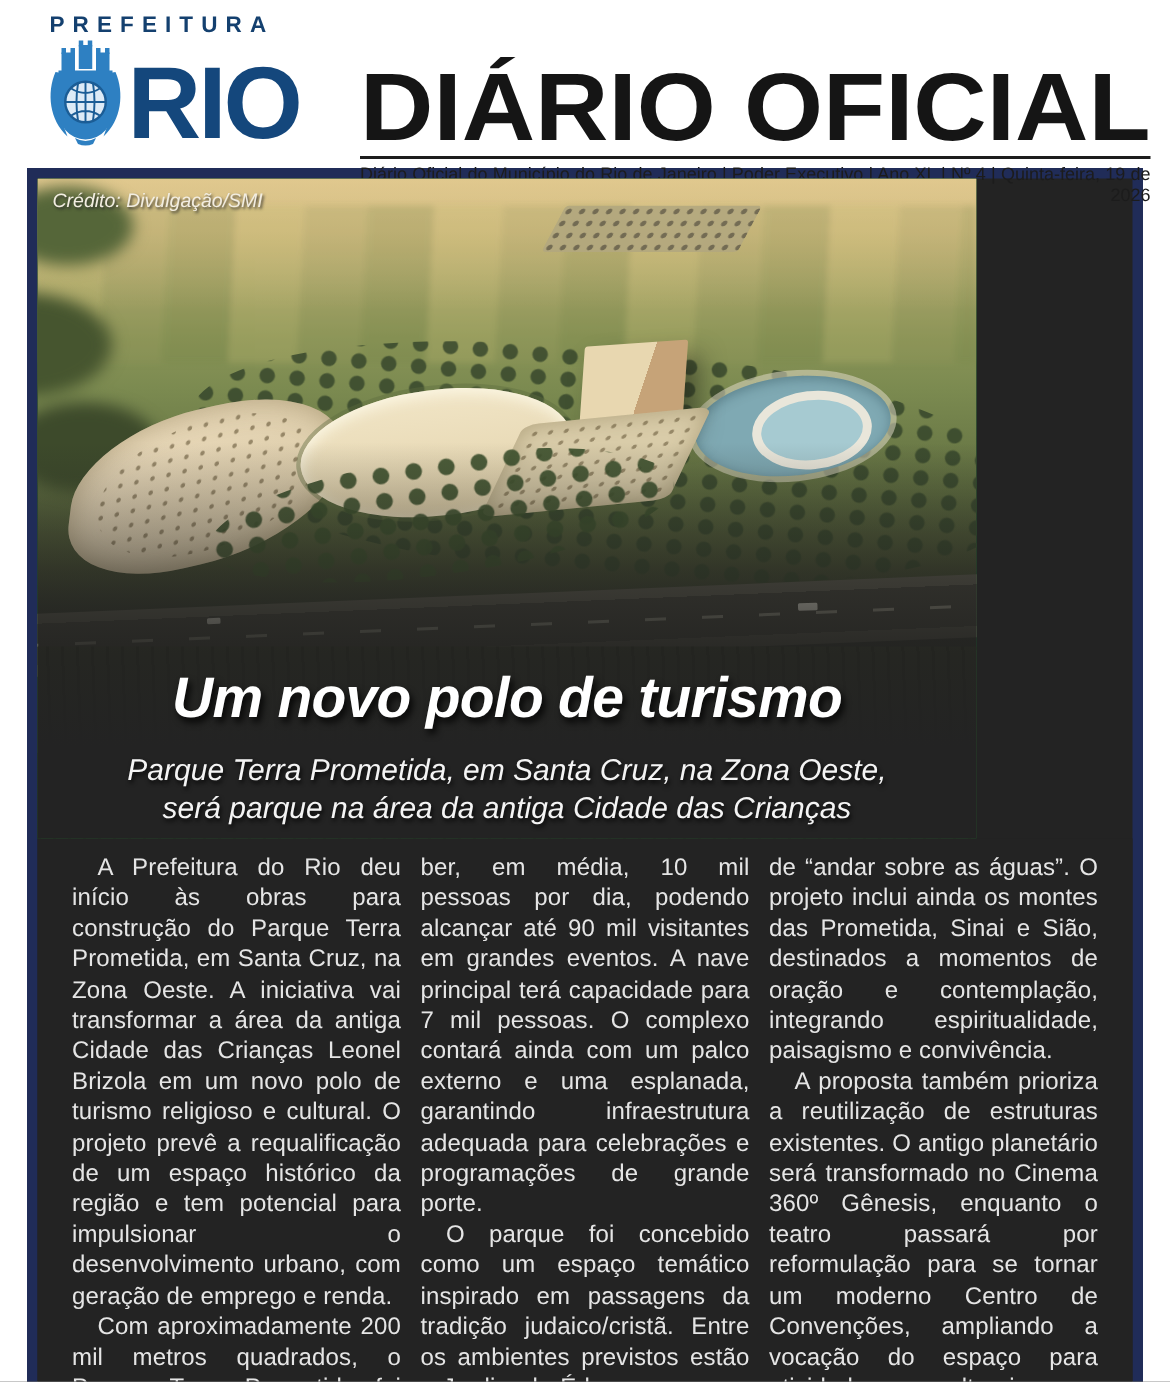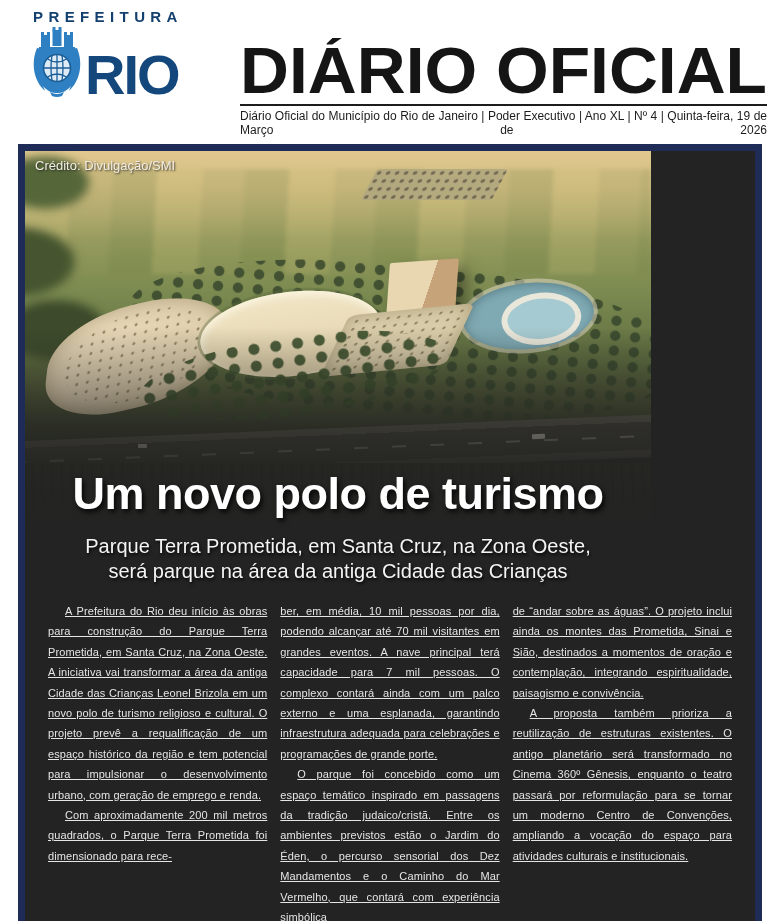--- a/index.html
+++ b/index.html
@@ -1,35 +1,35 @@
 <!DOCTYPE html>
 <html lang="pt-BR"><head>
 <meta charset="utf-8">
 <style>
   * { margin:0; padding:0; box-sizing:border-box; }
   html,body { width:780px; height:921px; background:#ffffff; overflow:hidden;
               font-family:"Liberation Sans", sans-serif; }
 
   
-  .masthead { display:flex; align-items:flex-start; padding:8px 18px 6px 30px; height:144px; }
+  .masthead { display:flex; align-items:flex-start; padding:8px 18px 6px 30px; height:112px; }
   .logo { width:200px; flex:0 0 auto; }
   .logo-top { font-size:15px; font-weight:bold; letter-spacing:5.4px; color:#14406f; padding-left:3px; }
   .logo-row { display:flex; align-items:flex-end; margin-top:1px; }
   .crest { flex:0 0 auto; margin-right:1px; }
-  .logo-word { font-size:56px; line-height:0.82; font-weight:bold; color:#14477c; letter-spacing:-2px; }
+  .logo-word { font-size:68px; line-height:0.82; font-weight:bold; color:#14477c; letter-spacing:-2px; }
   .title-block { flex:1 1 auto; padding-left:10px; padding-top:2px;margin-top:28px; }
   .np-title-svg { display:block; }
   .np-rule { border:0; border-top:2px solid #1c1c1c; margin:2px 0 3px; width:527px; }
   .tagline { width:527px; font-size:12px; color:#1c1c1c; text-align:justify; text-align-last:justify; }
 
   
   .frame { margin:0 18px; width:744px; border:7px solid #202c58; background:#232323; }
 
   
-  .hero { position:relative; width:626px; height:440px; overflow:hidden; background:#14532d; }
+  .hero { position:relative; width:626px; height:440px; overflow:hidden; background:#14532d;font-style:italic; }
   .hero > div { position:absolute; }
   .ph-base { inset:0;
     background:linear-gradient(180deg,#cbb67f 0%,#c2b075 8%,#a7a468 16%,#8b9558 24%,
       #7b8a50 32%,#6d7c48 40%,#5c6a3e 48%,#454d31 58%,#31352a 66%,#272725 75%,#232323 100%); }
   .ph-haze { inset:0; background:linear-gradient(180deg, rgba(238,212,152,.6) 0%, rgba(238,212,152,0) 20%); }
   .ph-fields { left:0; right:0; top:4%; height:24%; opacity:.55; filter:blur(2px);
     background:repeating-linear-gradient(93deg, rgba(196,186,116,.45) 0 46px,
       rgba(150,152,92,.4) 46px 88px, rgba(118,132,72,.45) 88px 132px); }
   .ph-forest-left { left:-4%; top:0; width:30%; height:60%; filter:blur(5px);
     background:
@@ -85,31 +85,31 @@
     background-color:#39422b;
     background-image:repeating-linear-gradient(88deg, rgba(18,24,10,.55) 0 2px, transparent 2px 10px); }
   .ph-dark { inset:0;
     background:linear-gradient(180deg, rgba(35,35,33,0) 40%, rgba(35,35,33,.45) 57%,
       rgba(35,35,33,.9) 72%, #232323 86%); }
 
   .credit { position:absolute; top:7px; left:10px; font-size:13px; color:#f2ede1;
     text-shadow:1px 1px 2px rgba(40,40,40,.9); z-index:5; }
 
   .headline-zone { position:absolute; left:0; right:0; bottom:6px; z-index:5; text-align:center; }
-  .headline { font-size:45px; font-weight:bold; line-height:1.08; color:#ffffff;
+  .headline { font-size:38px; font-weight:bold; line-height:1.08; color:#ffffff;
     letter-spacing:-0.5px; text-shadow:2px 3px 5px rgba(0,0,0,.85); }
   .subhead { margin-top:15px; font-size:20px; line-height:1.28; color:#f4f4f4;
     text-shadow:1px 2px 3px rgba(0,0,0,.8); font-weight:normal; }
 
   
   .columns { display:grid; grid-template-columns:repeat(3, 1fr); column-gap:13px;
     padding:10px 23px 14px; background:#232323; }
   .col { min-width:0; }
-  .para { font-size:11px; line-height:20.4px; color:#e5e5e5; text-align:justify;
-    letter-spacing:.1px;text-decoration:underline; }
+  .para { font-size:16px; line-height:20.4px; color:#e5e5e5; text-align:justify;
+    letter-spacing:.1px; }
   .para.indent { text-indent:17px; }
 </style>
 </head>
 <body>
 
 <header class="masthead">
   <div class="logo">
     <div class="logo-top">PREFEITURA</div>
     <div class="logo-row">
       <svg class="crest" width="54" height="72" viewBox="0 0 54 72">
@@ -174,21 +174,21 @@
       </p>
     </div>
   </section>
 
   <section class="columns">
     <div class="col">
       <p class="para indent">A Prefeitura do Rio deu início às obras para construção do Parque Terra Prometida, em Santa Cruz, na Zona Oeste. A iniciativa vai transformar a área da antiga Cidade das Crianças Leonel Brizola em um novo polo de turismo religioso e cultural. O projeto prevê a requalificação de um espaço histórico da região e tem potencial para impulsionar o desenvolvimento urbano, com geração de emprego e renda.</p>
       <p class="para indent">Com aproximadamente 200 mil metros quadrados, o Parque Terra Prometida foi dimensionado para rece-</p>
     </div>
     <div class="col">
-      <p class="para">ber, em média, 10 mil pessoas por dia, podendo alcançar até 70 mil visitantes em grandes eventos. A nave principal terá capacidade para 7 mil pessoas. O complexo contará ainda com um palco externo e uma esplanada, garantindo infraestrutura adequada para celebrações e programações de grande porte.</p>
+      <p class="para">ber, em média, 10 mil pessoas por dia, podendo alcançar até 90 mil visitantes em grandes eventos. A nave principal terá capacidade para 7 mil pessoas. O complexo contará ainda com um palco externo e uma esplanada, garantindo infraestrutura adequada para celebrações e programações de grande porte.</p>
       <p class="para indent">O parque foi concebido como um espaço temático inspirado em passagens da tradição judaico/cristã. Entre os ambientes previstos estão o Jardim do Éden, o percurso sensorial dos Dez Mandamentos e o Caminho do Mar Vermelho, que contará com experiência simbólica</p>
     </div>
     <div class="col">
       <p class="para">de “andar sobre as águas”. O projeto inclui ainda os montes das Prometida, Sinai e Sião, destinados a momentos de oração e contemplação, integrando espiritualidade, paisagismo e convivência.</p>
       <p class="para indent">A proposta também prioriza a reutilização de estruturas existentes. O antigo planetário será transformado no Cinema 360º Gênesis, enquanto o teatro passará por reformulação para se tornar um moderno Centro de Convenções, ampliando a vocação do espaço para atividades culturais e institucionais.</p>
     </div>
   </section>
 </main>
 
 </body></html>

